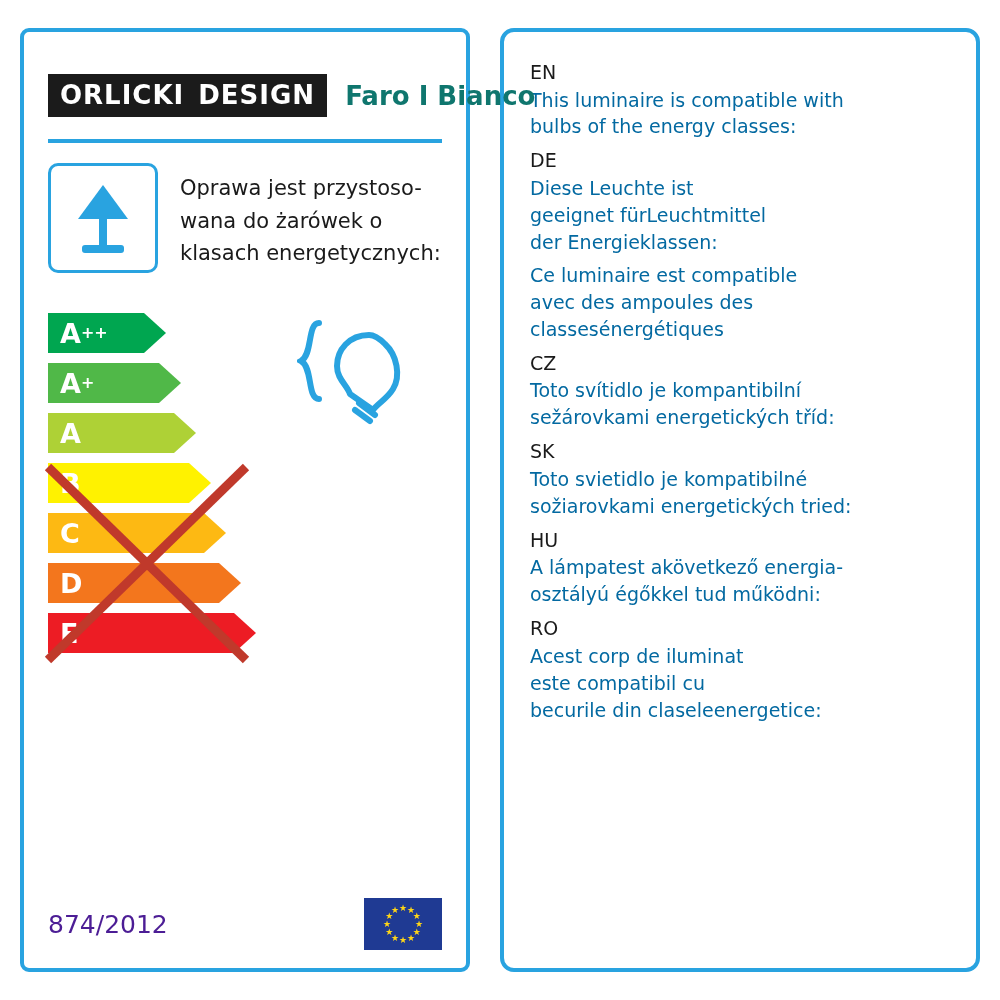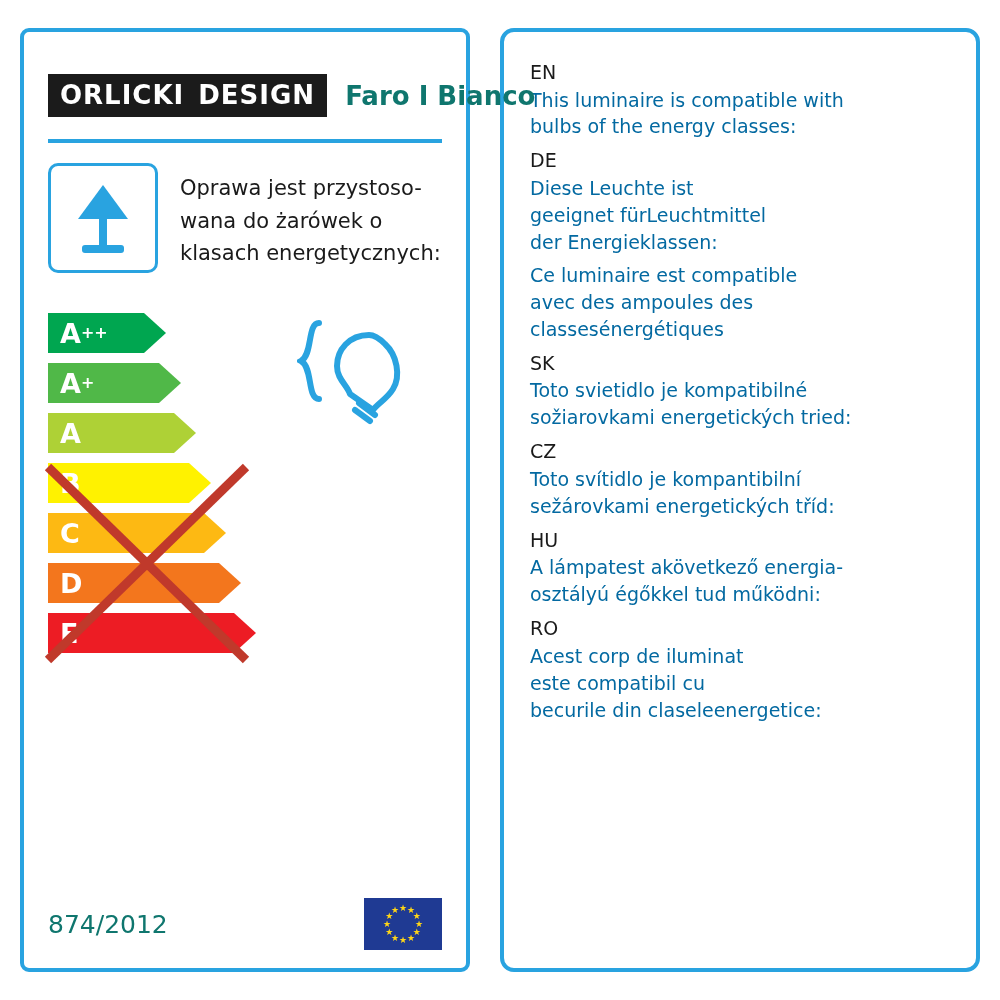--- a/index.html
+++ b/index.html
@@ -143,21 +143,21 @@
   
   .left-footer {
     margin-top: auto;
     display: flex;
     align-items: center;
     justify-content: space-between;
     padding-top: 20px;
   }
   .reg-number {
     font-size: 25px;
-    color: #0f766e;
+    color: #4c1d95;
   }
   .eu-flag {
     width: 78px;
     height: 52px;
     background: #1f3a93;
     position: relative;
     flex: 0 0 auto;
   }
   .eu-star {
     position: absolute;
@@ -315,28 +315,28 @@
       <div class="lang-text">Diese Leuchte ist
 geeignet fürLeuchtmittel
 der Energieklassen:</div>
     </div>
     <div class="lang-block">
       <div class="lang-text">Ce luminaire est compatible
 avec des ampoules des
 classesénergétiques</div>
     </div>
     <div class="lang-block">
+      <div class="lang-code">CZ</div>
+      <div class="lang-text">Toto svítidlo je kompantibilní
+sežárovkami energetických tříd:</div>
+    </div>
+    <div class="lang-block">
       <div class="lang-code">SK</div>
       <div class="lang-text">Toto svietidlo je kompatibilné
 sožiarovkami energetických tried:</div>
-    </div>
-    <div class="lang-block">
-      <div class="lang-code">CZ</div>
-      <div class="lang-text">Toto svítidlo je kompantibilní
-sežárovkami energetických tříd:</div>
     </div>
     <div class="lang-block">
       <div class="lang-code">HU</div>
       <div class="lang-text">A lámpatest akövetkező energia-
 osztályú égőkkel tud működni:</div>
     </div>
     <div class="lang-block">
       <div class="lang-code">RO</div>
       <div class="lang-text">Acest corp de iluminat
 este compatibil cu

